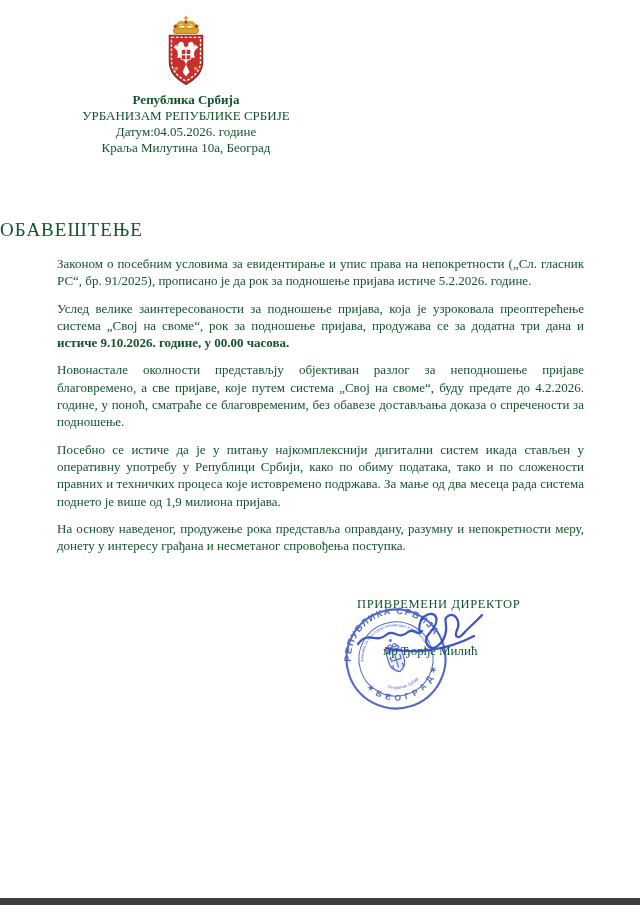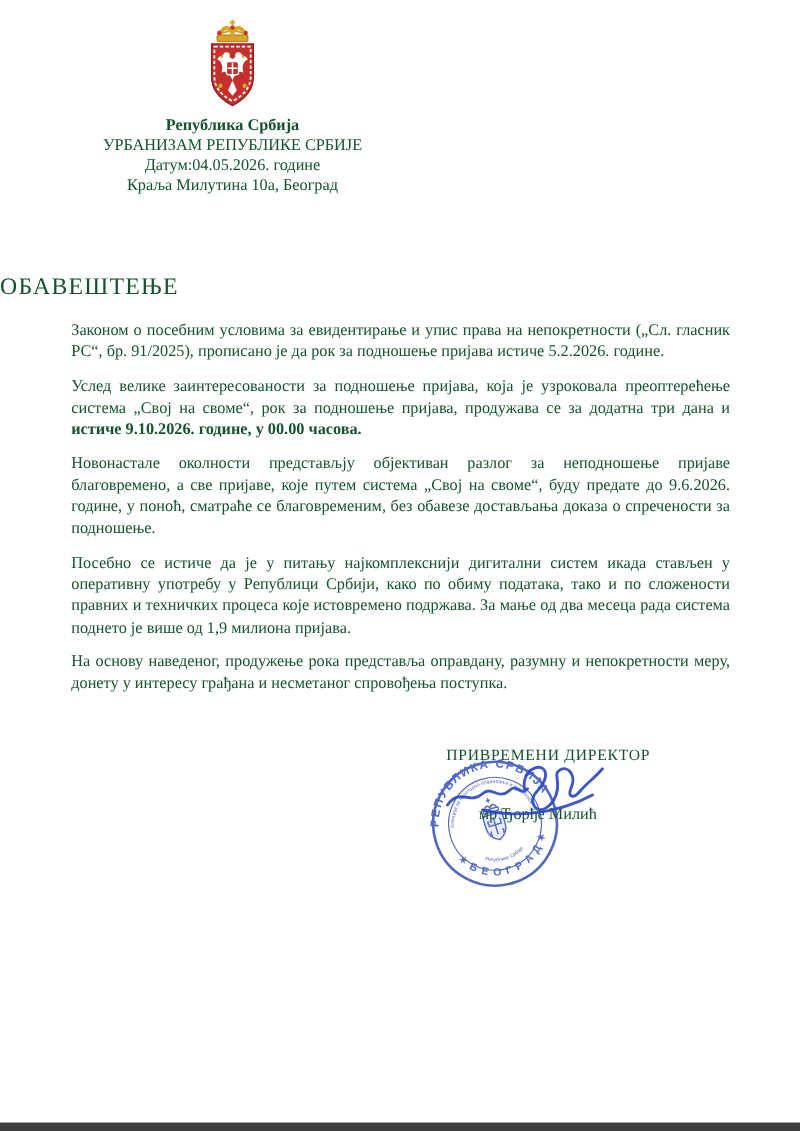--- a/index.html
+++ b/index.html
@@ -86,21 +86,21 @@
     <div>УРБАНИЗАМ РЕПУБЛИКЕ СРБИЈЕ</div>
     <div>Датум:04.05.2026. године</div>
     <div>Краља Милутина 10а, Београд</div>
   </div>
 
   <div class="doc-title">ОБАВЕШТЕЊЕ</div>
 
   <div class="body-text">
     <p><span>Законом о посебним условима за евидентирање и упис права на непокретности („Сл. гласник РС“, бр. 91/2025), прописано је да рок за подношење пријава истиче 5.2.2026. године.</span></p>
     <p><span>Услед велике заинтересованости за подношење пријава, која је узроковала преоптерећење система „Свој на своме“,  рок за подношење пријава, продужава се за додатна три дана и </span><span class="bold">истиче 9.10.2026. године, у 00.00 часова.</span></p>
-    <p><span>Новонастале околности представљју објективан разлог за неподношење пријаве благовремено, а све пријаве, које путем система „Свој на своме“, буду предате до 9.6.2026. године, у поноћ, сматраће се благовременим, без обавезе достављања доказа о спречености за подношење.</span></p>
+    <p><span>Новонастале околности представљју објективан разлог за неподношење пријаве благовремено, а све пријаве, које путем система „Свој на своме“, буду предате до 4.2.2026. године, у поноћ, сматраће се благовременим, без обавезе достављања доказа о спречености за подношење.</span></p>
     <p><span>Посебно се истиче да је у питању најкомплекснији дигитални систем икада стављен у оперативну употребу у Републици Србији, како по обиму података, тако и по сложености правних и техничких процеса које истовремено подржава. За мање од два месеца рада система поднето је више од 1,9 милиона пријава.</span></p>
     <p><span>На основу наведеног, продужење рока представља оправдану, разумну и непокретности меру, донету у интересу грађана и несметаног спровођења поступка.</span></p>
   </div>
 
   <div class="sig-role">ПРИВРЕМЕНИ ДИРЕКТОР</div>
 
   <svg class="stamp" viewBox="0 0 120 120">
     <g transform="rotate(-17 60 60)" fill="none" stroke="#3a55bb">
       <circle cx="60" cy="60" r="56" stroke-width="2.4"></circle>
       <circle cx="60" cy="60" r="42" stroke-width="1.1"></circle>

